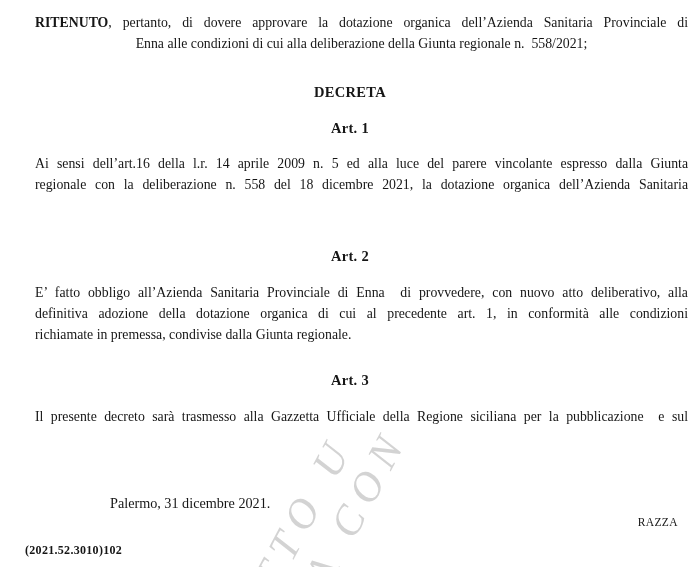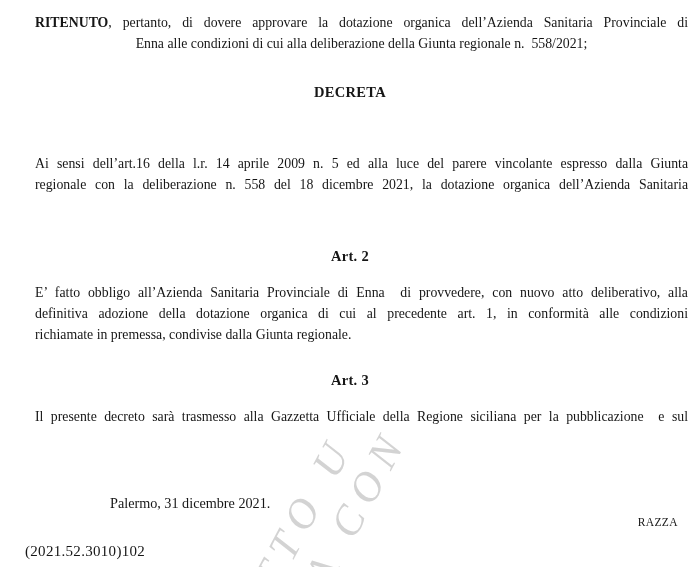--- a/index.html
+++ b/index.html
@@ -25,21 +25,21 @@
   .place-date{
     position:absolute;left:110px;top:495px;
     font-size:14.2px;z-index:2;
   }
   .signature{
     position:absolute;right:22px;top:516px;
     font-size:11.5px;letter-spacing:0.4px;
   }
   .doc-code{
     position:absolute;left:25px;top:543px;
-    font-weight:normal;font-size:15px;letter-spacing:0.3px;
+    font-weight:bold;font-size:12px;letter-spacing:0.3px;
   }
   .wm{
     position:absolute;
     font-family:"Liberation Serif","DejaVu Serif",serif;
     font-style:italic;
     font-size:42px;
     letter-spacing:10px;
     color:#c9c9c9;
     opacity:0.8;
     white-space:nowrap;
@@ -58,20 +58,21 @@
   <div class="wm wm1">TTO U</div>
   <div class="wm wm2">A CON</div>
 
   <div class="block" style="top:12px">
     <div class="ln ln-j"><span class="lead-bold">RITENUTO</span><span>, pertanto, di dovere approvare la dotazione organica dell’Azienda Sanitaria Provinciale di</span></div>
     <div class="ln ln-c">Enna alle condizioni di cui alla deliberazione della Giunta regionale n.&nbsp; 558/2021;</div>
   </div>
 
   <div class="heading" style="top:84px">DECRETA</div>
 
+  <div class="heading" style="top:120px">Art. 1</div>
   <div class="block" style="top:153px">
     <div class="ln ln-j">Ai sensi dell’art.16 della l.r. 14 aprile 2009 n. 5 ed alla luce del parere vincolante espresso dalla Giunta</div>
     <div class="ln ln-j">regionale con la deliberazione n. 558 del 18 dicembre 2021, la dotazione organica dell’Azienda Sanitaria</div>
   </div>
 
   <div class="heading" style="top:248px">Art. 2</div>
   <div class="block" style="top:282px">
     <div class="ln ln-j">E’ fatto obbligo all’Azienda Sanitaria Provinciale di Enna&nbsp; di provvedere, con nuovo atto deliberativo, alla</div>
     <div class="ln ln-j">definitiva adozione della dotazione organica di cui al precedente art. 1, in conformità alle condizioni</div>
     <div class="ln ln-l">richiamate in premessa, condivise dalla Giunta regionale.</div>

